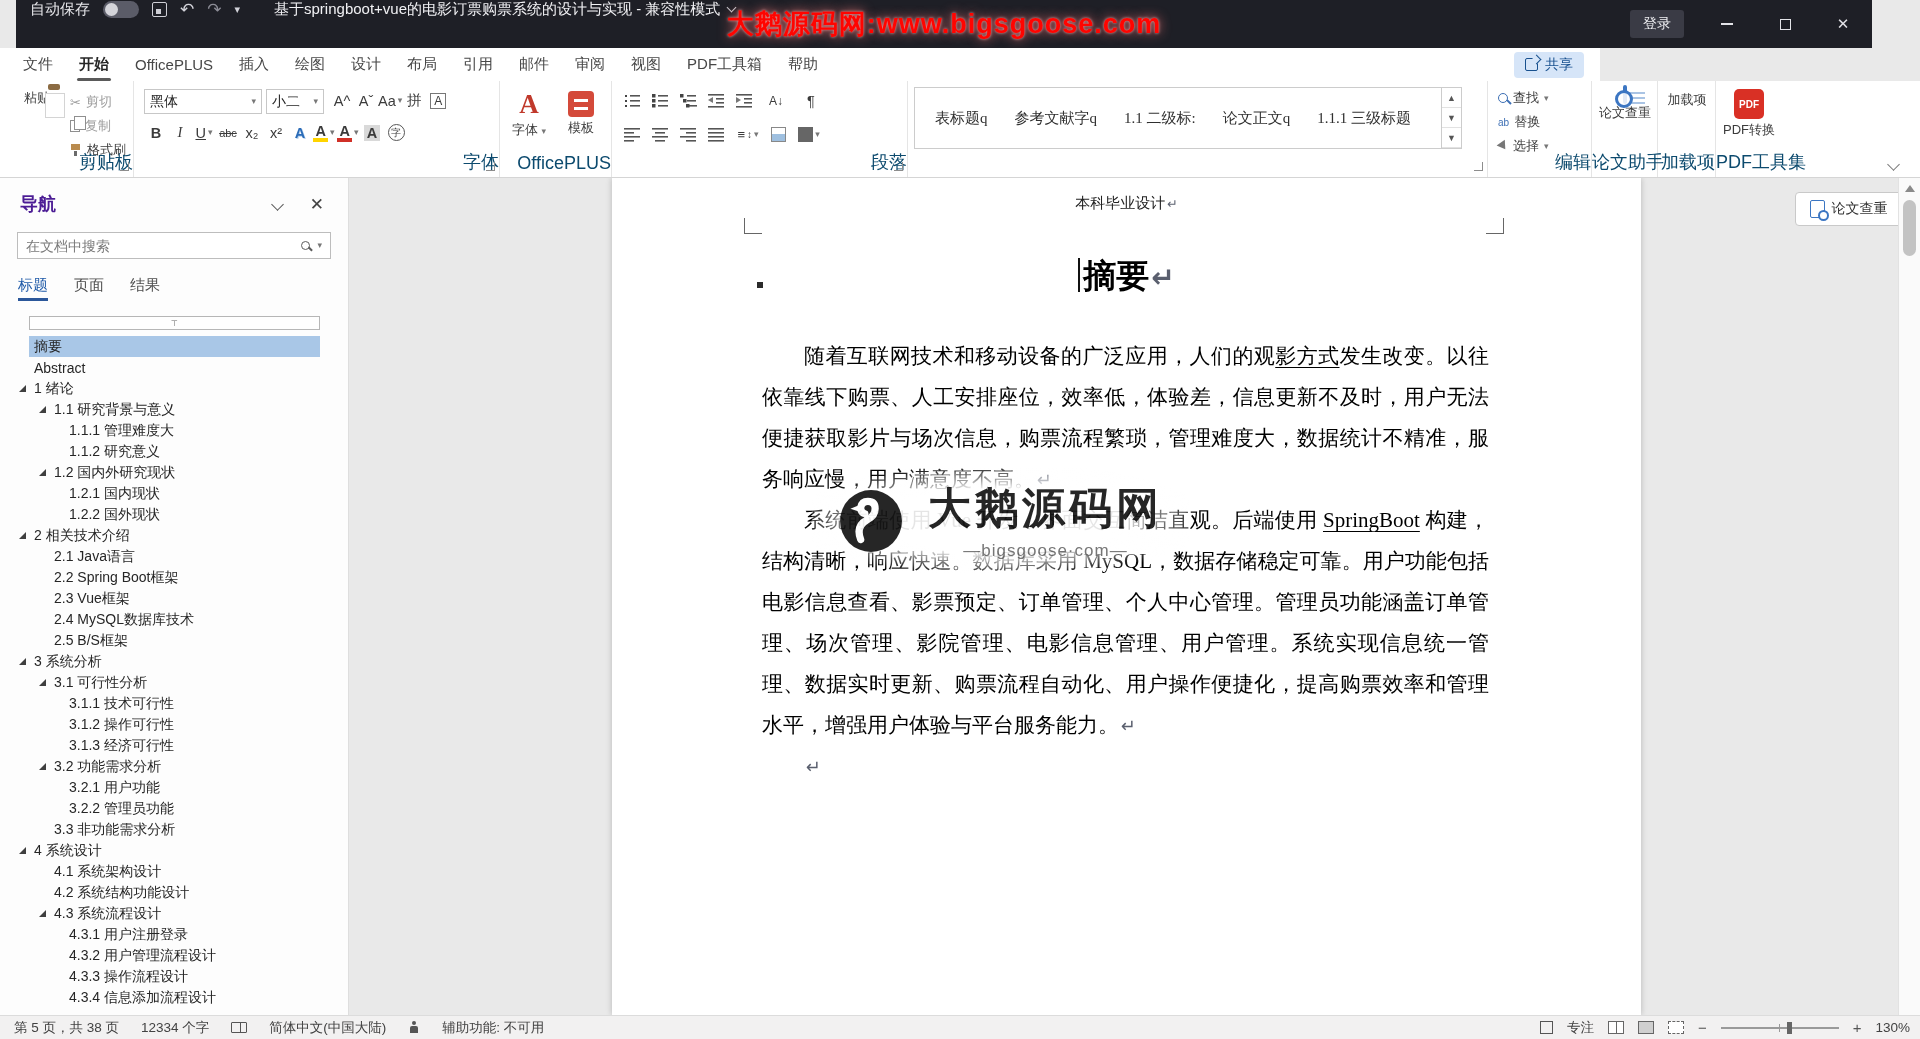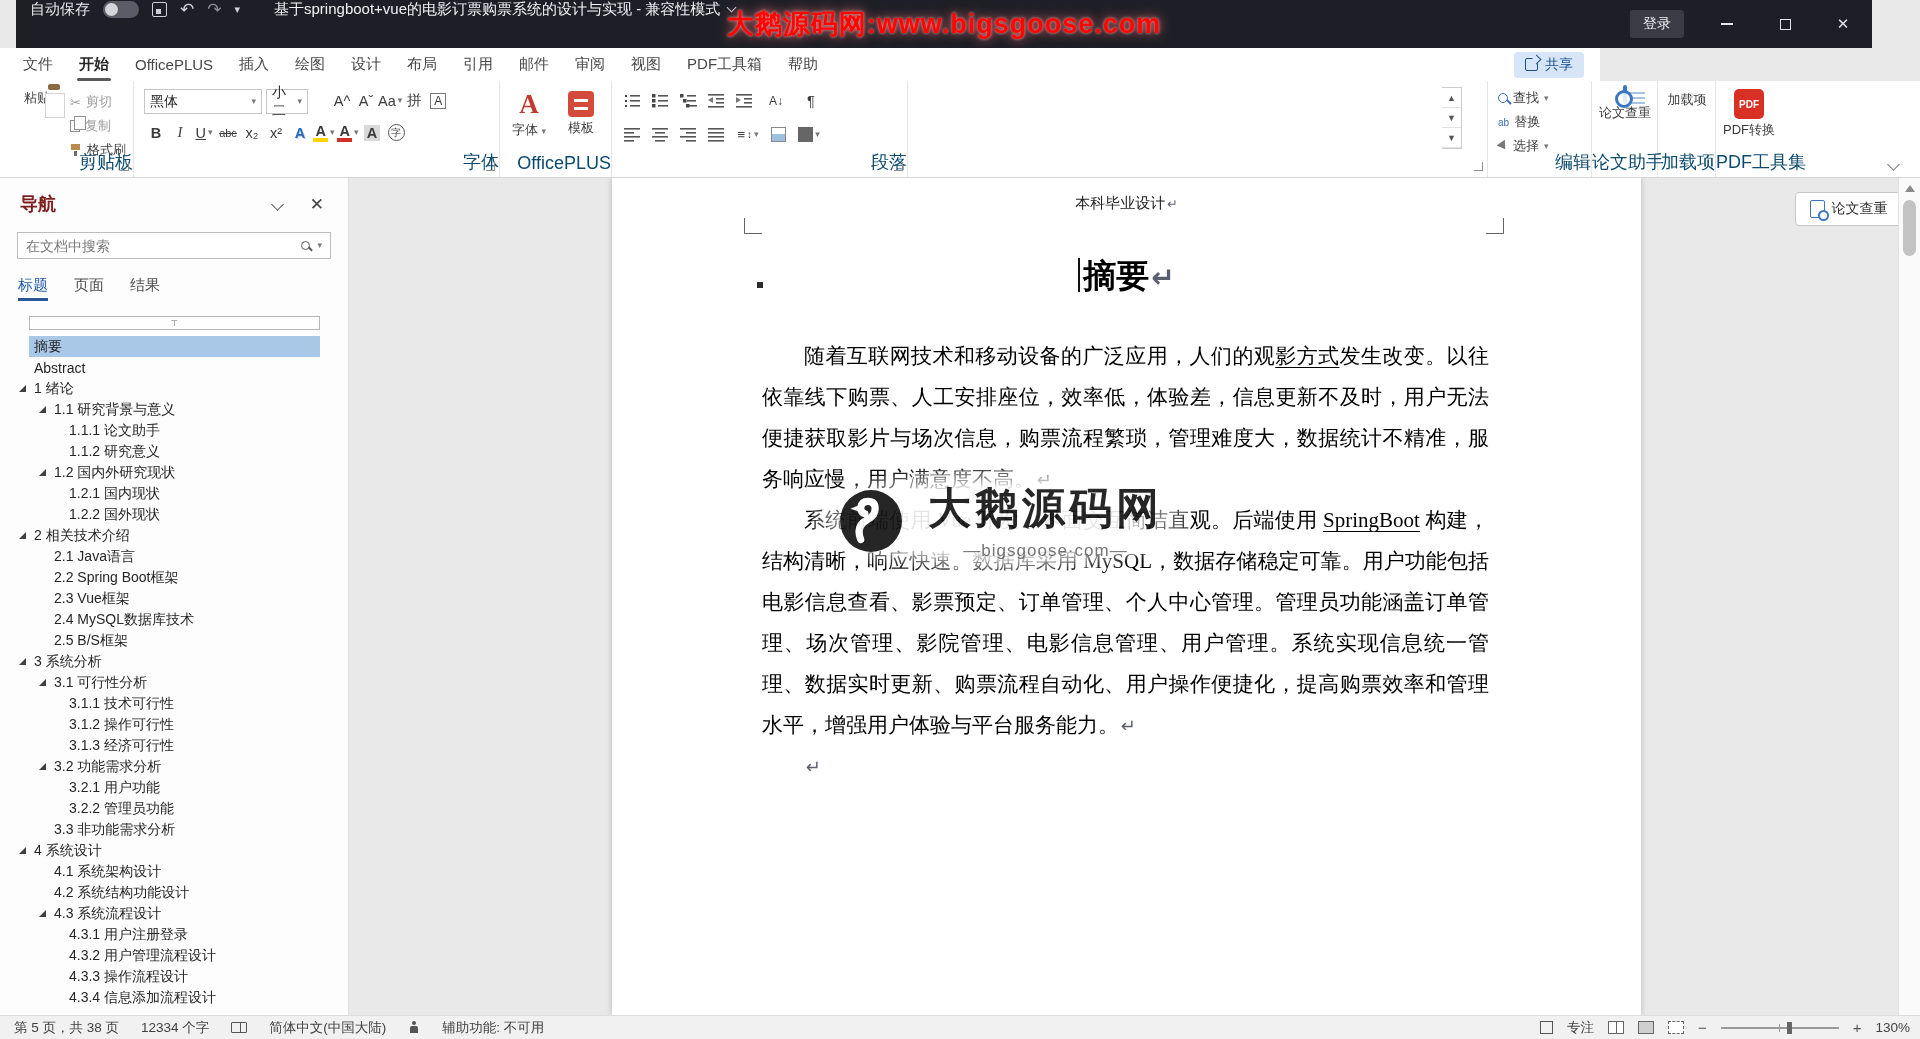--- a/index.html
+++ b/index.html
@@ -90,21 +90,21 @@
   .ic-check::before{content:"";position:absolute;left:4px;top:5px;width:16px;height:2px;background:#aac4e4;box-shadow:0 5px 0 #aac4e4,0 10px 0 #aac4e4}
   .ic-check::after{content:"";position:absolute;right:-8px;bottom:-6px;width:12px;height:12px;border:3px solid #3c76c2;border-radius:50%;background:rgba(255,255,255,.85)}
   .ic-grid{width:28px;height:28px;margin:0 auto;background-image:linear-gradient(#e0622a,#e0622a),linear-gradient(#e0622a,#e0622a),linear-gradient(#e0622a,#e0622a),linear-gradient(#f0a35c,#f0a35c);background-size:12px 12px;background-position:0 0,16px 0,0 16px,16px 16px;background-repeat:no-repeat}
   .ic-pdf{width:30px;height:30px;margin:0 auto;background:#d93025;border-radius:5px;color:#fff;font-size:10px;font-weight:bold;display:flex;align-items:center;justify-content:center}
   .ic-fontA{font-size:27px;line-height:30px;color:#c0392b;font-family:"Liberation Serif",serif;font-weight:bold}
   .ic-tpl{width:26px;height:26px;margin:0 auto;background:#d44a3a;border-radius:4px;background-image:linear-gradient(#fff,#fff),linear-gradient(#fff,#fff);background-size:14px 3px,14px 3px;background-position:6px 8px,6px 16px;background-repeat:no-repeat}
   .rib-collapse{position:absolute;right:22px;bottom:8px;width:9px;height:9px;border-right:1.6px solid #777;border-bottom:1.6px solid #777;transform:rotate(45deg)}
 
   
   #navpane{position:absolute;left:0;top:178px;width:349px;height:837px;background:#fdfdfd;border-right:1px solid #dedede}
-  .nav-head{position:absolute;left:20px;top:14px;font-size:18px;font-weight:bold;color:#7f1d1d}
+  .nav-head{position:absolute;left:20px;top:14px;font-size:18px;font-weight:bold;color:#4c1d95}
   .nav-chev{position:absolute;right:66px;top:22px;width:9px;height:9px;border-right:1.7px solid #555;border-bottom:1.7px solid #555;transform:rotate(45deg)}
   .nav-close{position:absolute;right:24px;top:16px;font-size:17px;color:#444}
   .nav-search{position:absolute;left:17px;top:54px;width:314px;height:27px;border:1px solid #bdbdbd;background:#fff;display:flex;align-items:center;padding:0 8px}
   .nav-search input{flex:1;border:none;outline:none;font-size:14px;color:#333;font-family:inherit}
   .nav-search input::placeholder{color:#7a7a7a}
   .smag{width:9px;height:9px;border:1.6px solid #5c5c5c;border-radius:50%;position:relative;margin-right:7px}
   .smag::after{content:"";position:absolute;width:5px;height:1.6px;background:#5c5c5c;transform:rotate(45deg);right:-4px;bottom:-1px}
   .nav-tabs{position:absolute;left:18px;top:98px;display:flex;gap:26px;font-size:15px;color:#4d4d4d}
   .ntab{padding-bottom:6px;position:relative}
   .ntab.active{color:#1f5aa8}
@@ -230,21 +230,21 @@
       </div>
     <div class="rlabel">剪贴板</div>
     <div class="launcher"></div>
   </div>
 
   <div class="rgroup" style="left:134px;width:366px">
     <div class="combo" style="position:absolute;left:10px;top:8px;width:118px">
         <span>黑体</span>
         <span class="dd">▾</span>
       </div>
-    <div class="combo" style="position:absolute;left:132px;top:8px;width:42px">
+    <div class="combo" style="position:absolute;left:132px;top:8px;width:58px">
         <span>小二</span>
         <span class="dd">▾</span>
       </div>
     <div class="srow" style="left:196px;top:8px;gap:0">
       <span class="ibtn">A^</span>
       <span class="ibtn">Aˇ</span>
       <span class="ibtn">
           <span>Aa</span>
           <span class="dd">▾</span>
         </span>
@@ -319,20 +319,27 @@
       <span class="ibtn">
           <span class="li-bord" style="display:inline-block"></span>
           <span class="dd">▾</span>
         </span>
     </div>
     <div class="rlabel">段落</div>
     <div class="launcher"></div>
   </div>
 
   <div class="rgroup" style="left:908px;width:580px">
+    <div class="gallery" style="width:528px">
+      <span class="gal-item">表标题q</span>
+      <span class="gal-item">参考文献字q</span>
+      <span class="gal-item">1.1  二级标:</span>
+      <span class="gal-item">论文正文q</span>
+      <span class="gal-item">1.1.1  三级标题</span>
+    </div>
     <div class="gal-col" style="left:534px">
       <div>▲</div>
       <div>▼</div>
       <div>▼</div>
     </div>
     <div class="launcher"></div>
   </div>
 
   <div class="rgroup" style="left:1488px;width:104px">
     <div class="srow" style="left:10px;top:8px">
@@ -407,21 +414,21 @@
       </div>
     <div class="trow lvl1">
         <span class="tri-ic"></span>
         <span class="tlabel">1 绪论</span>
       </div>
     <div class="trow lvl2">
         <span class="tri-ic"></span>
         <span class="tlabel">1.1 研究背景与意义</span>
       </div>
     <div class="trow lvl3">
-        <span class="tlabel">1.1.1 论文助手</span>
+        <span class="tlabel">1.1.1 管理难度大</span>
       </div>
     <div class="trow lvl3">
         <span class="tlabel">1.1.2 研究意义</span>
       </div>
     <div class="trow lvl2">
         <span class="tri-ic"></span>
         <span class="tlabel">1.2 国内外研究现状</span>
       </div>
     <div class="trow lvl3">
         <span class="tlabel">1.2.1 国内现状</span>

